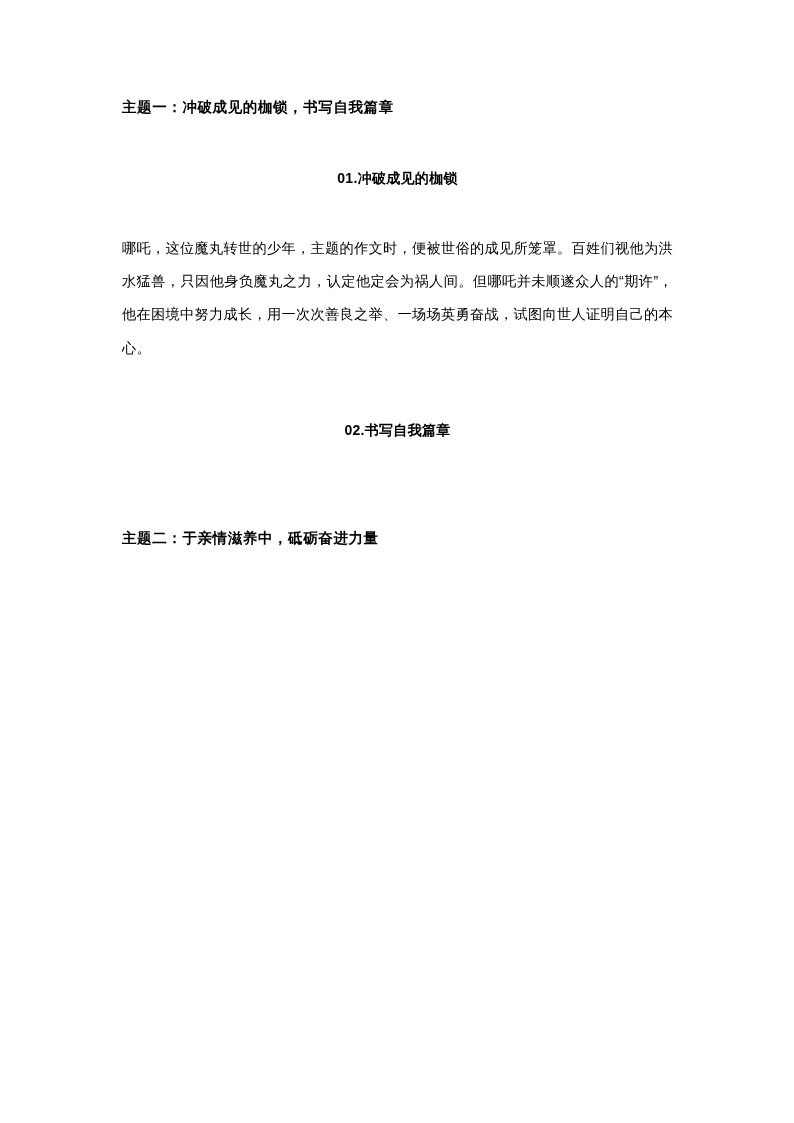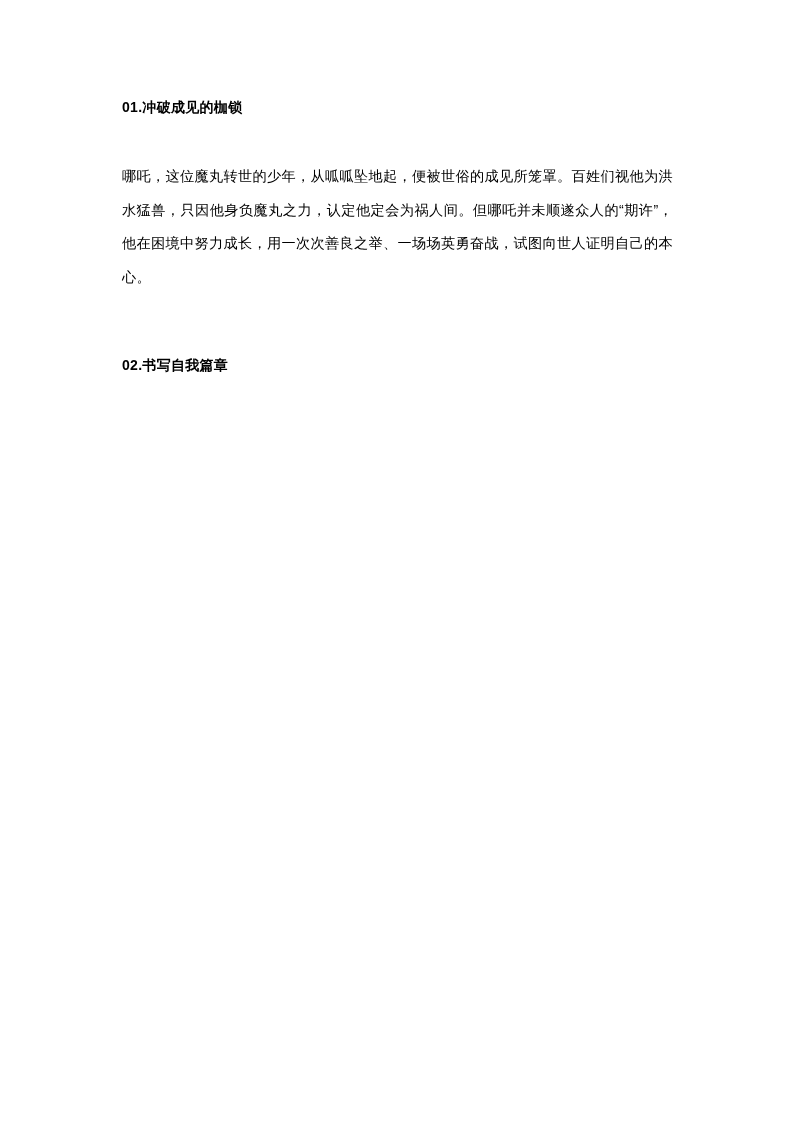--- a/index.html
+++ b/index.html
@@ -33,50 +33,52 @@
     letter-spacing: 0.6px;
     line-height: 1.6;
     margin: 0 0 48px 0;
   }
   .heading-2 {
     font-size: 14px;
     font-weight: bold;
     letter-spacing: 0.3px;
     line-height: 1.6;
     margin: 0 0 42px 0;
+    text-align: center;
   }
   .heading-2.tight {
     margin-bottom: 14px;
-    margin-top: 6px;
   }
   .para {
     font-size: 14.2px;
     line-height: 2.35;
     text-align: justify;
     text-justify: inter-ideograph;
     margin: 0;
     letter-spacing: 0.2px;
   }
   .gap-lg { height: 54px; }
   .gap-xl { height: 72px; }
 </style>
 </head>
 <body>
 
 <div class="page">
   <div class="doc-body">
 
+    <h1 class="heading-1">主题一：冲破成见的枷锁，书写自我篇章</h1>
 
     <h2 class="heading-2">01.冲破成见的枷锁</h2>
 
-    <p class="para">哪吒，这位魔丸转世的少年，从呱呱坠地起，便被世俗的成见所笼罩。百姓们视他为洪水猛兽，只因他身负魔丸之力，认定他定会为祸人间。但哪吒并未顺遂众人的“期许”，他在困境中努力成长，用一次次善良之举、一场场英勇奋战，试图向世人证明自己的本心。</p>
+    <p class="para">哪吒，这位魔丸转世的少年，主题的作文时，便被世俗的成见所笼罩。百姓们视他为洪水猛兽，只因他身负魔丸之力，认定他定会为祸人间。但哪吒并未顺遂众人的“期许”，他在困境中努力成长，用一次次善良之举、一场场英勇奋战，试图向世人证明自己的本心。</p>
 
     <div class="gap-lg"></div>
 
     <h2 class="heading-2 tight">02.书写自我篇章</h2>
 
 
     <div class="gap-xl"></div>
 
+    <h1 class="heading-1">主题二：于亲情滋养中，砥砺奋进力量</h1>
 
 
   </div>
 </div>
 
 </body></html>

